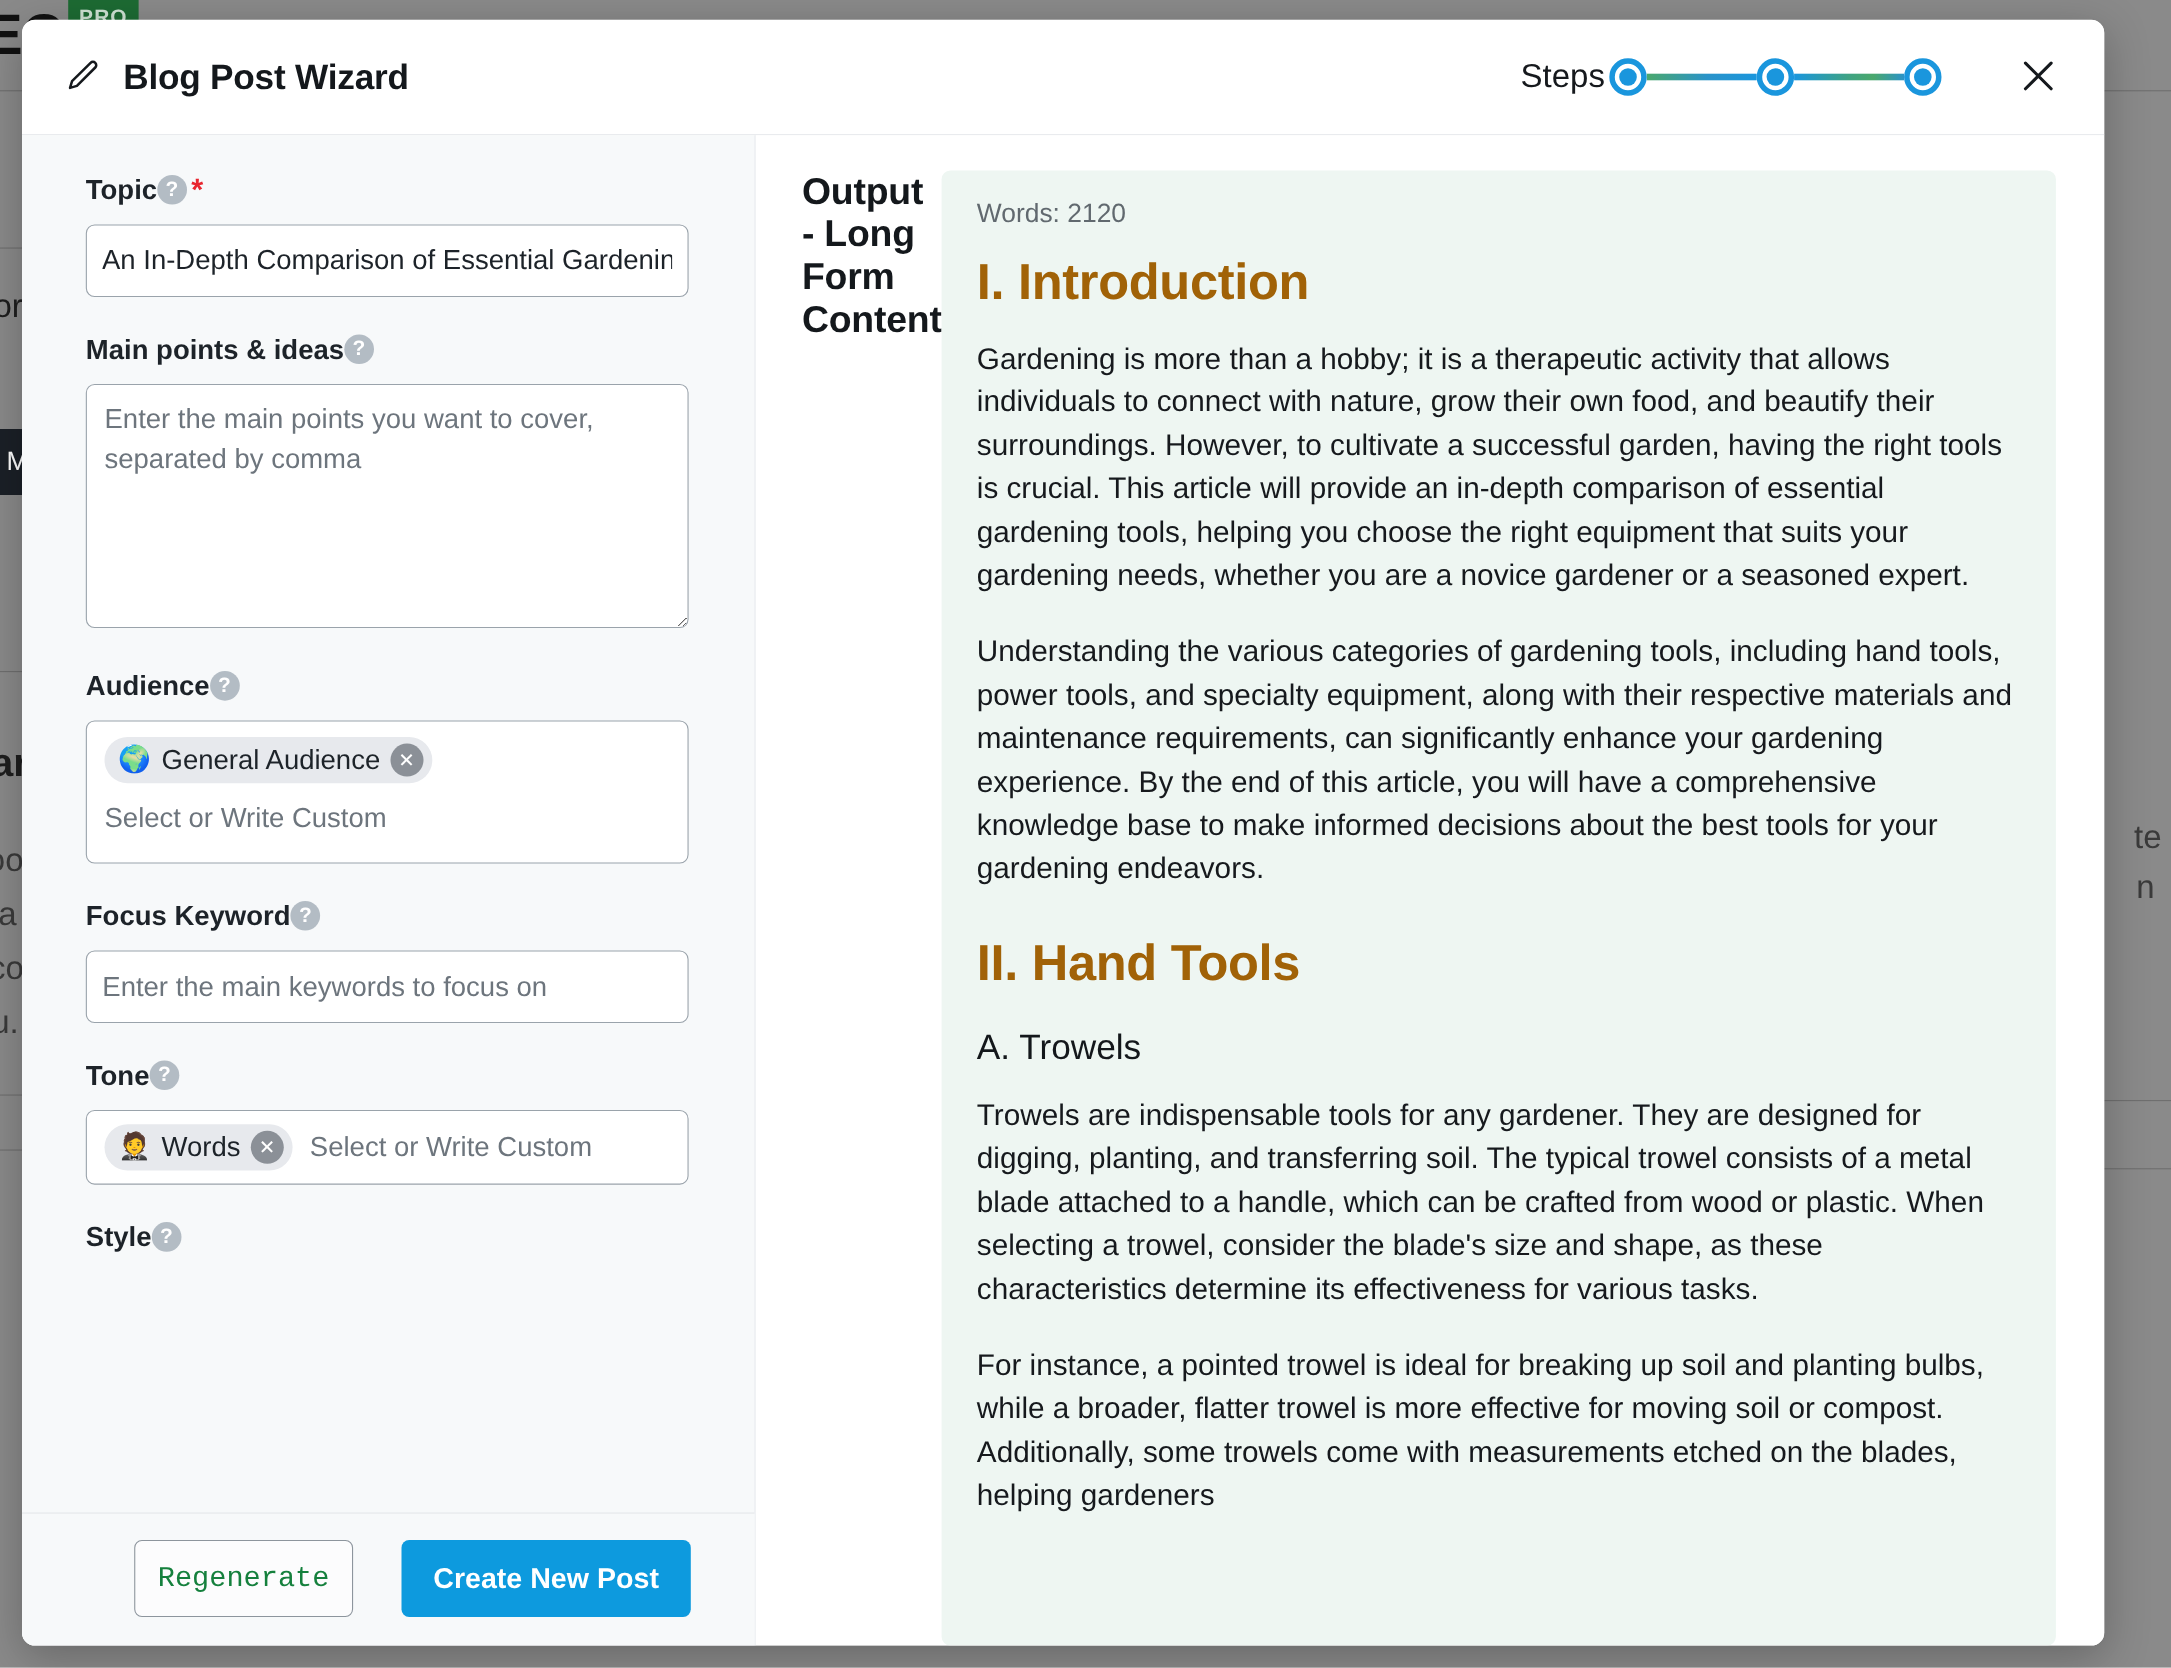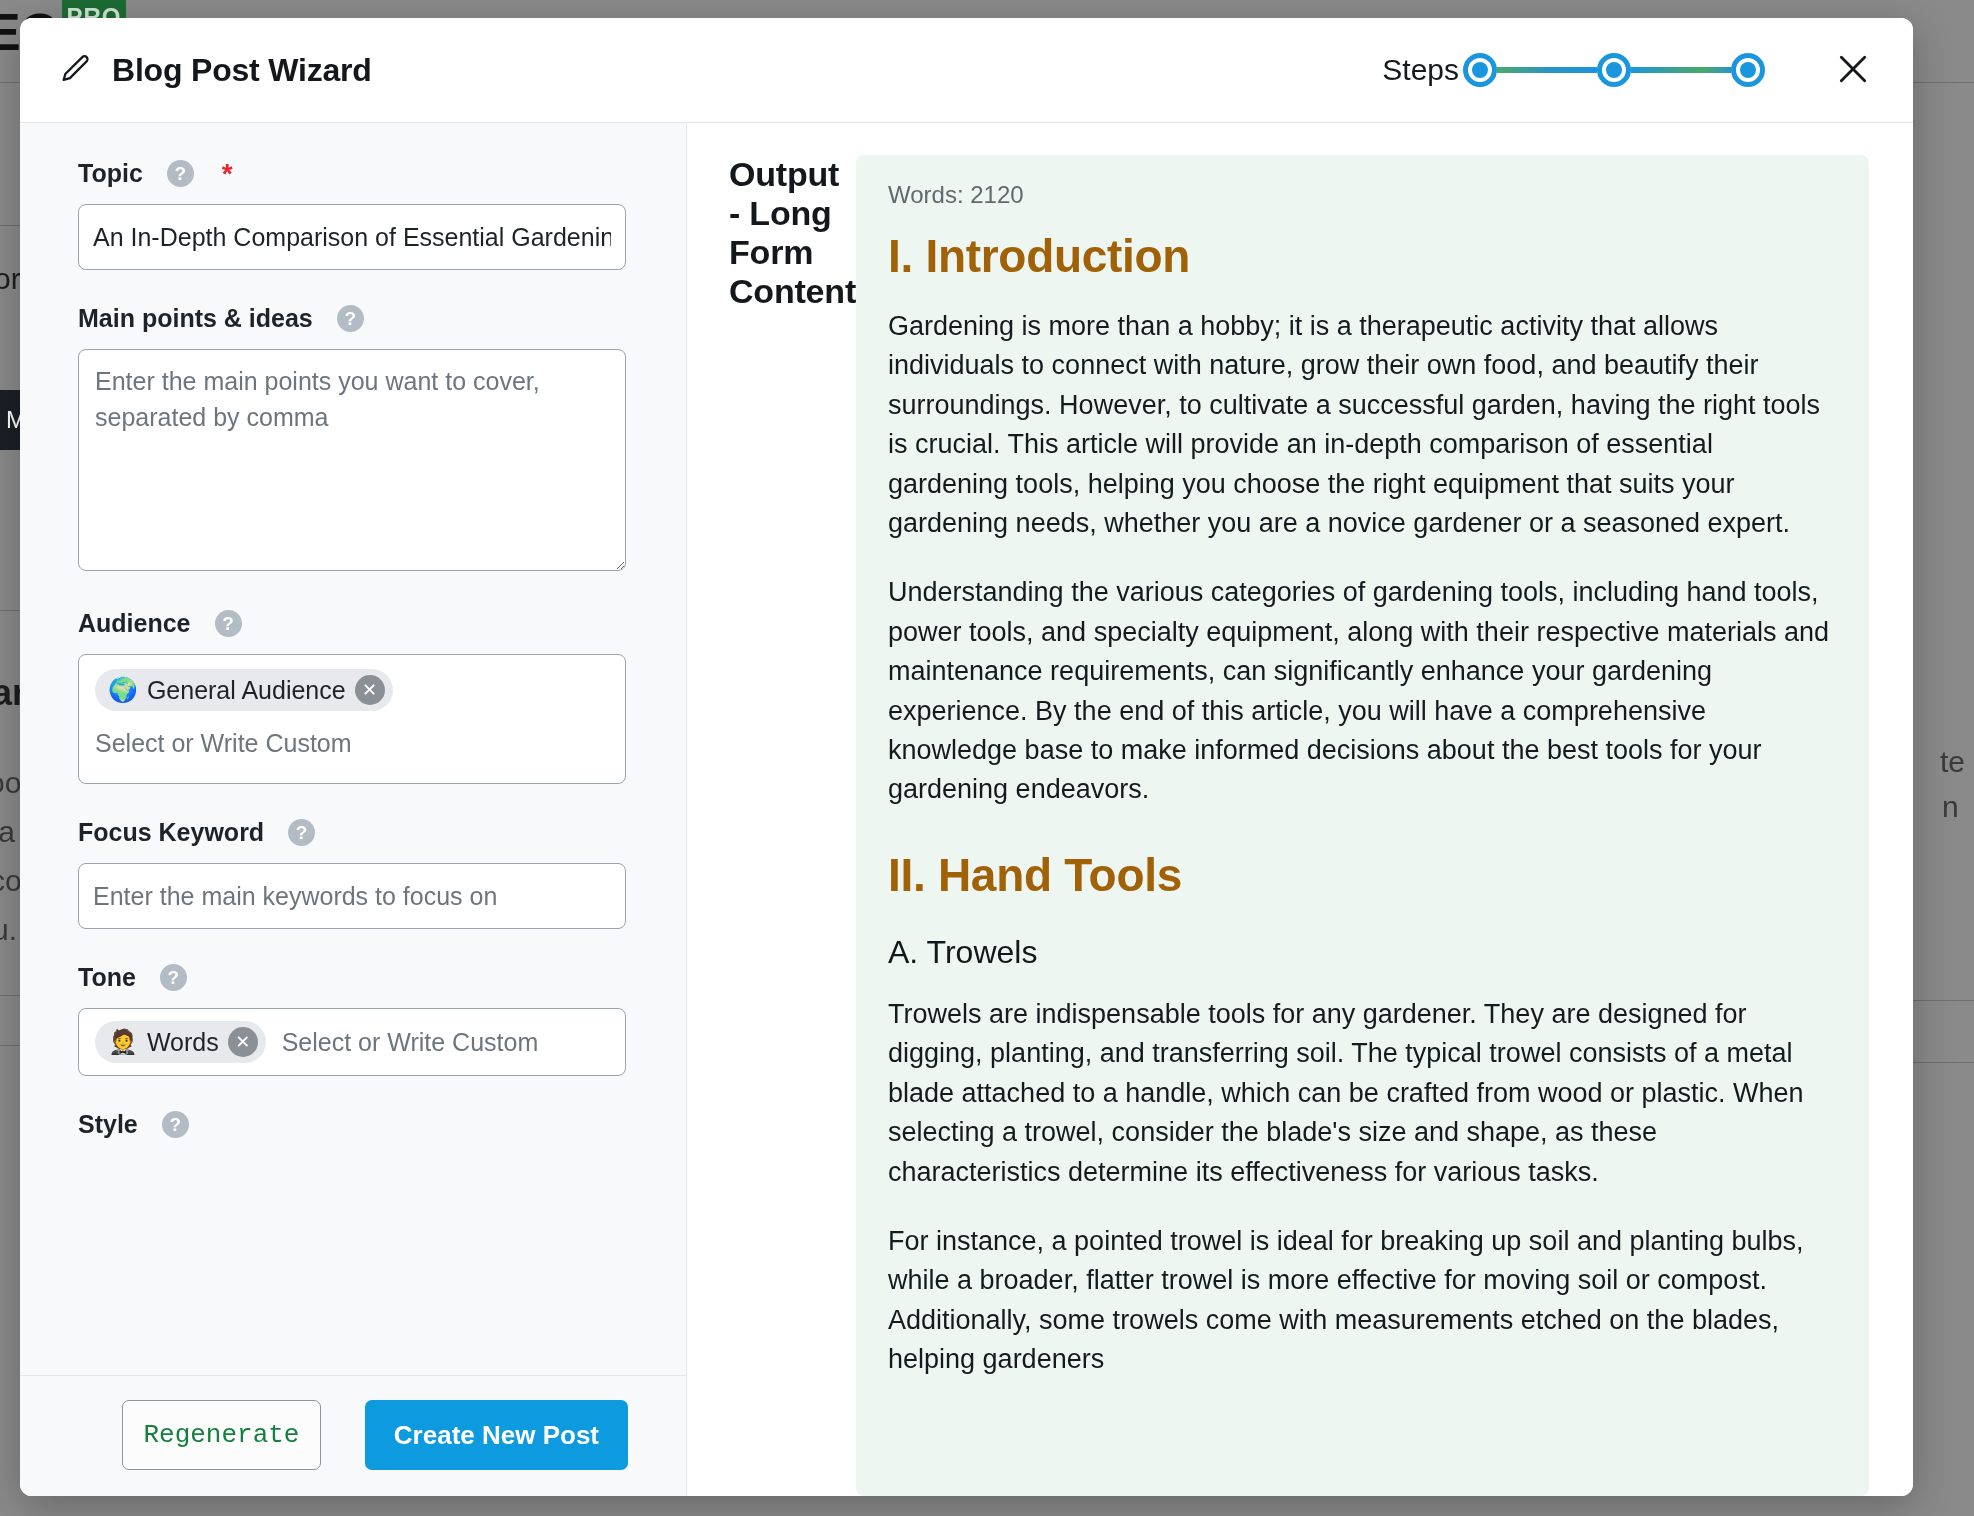--- a/index.html
+++ b/index.html
@@ -28,21 +28,21 @@
     letter-spacing: -1px;
   }
   .bg-pro-badge {
     position: absolute;
     top: 0px;
     left: 62px;
     width: 64px;
     height: 34px;
     background: #1d6b33;
     color: #cfe3d4;
-    font-size: 24px;
+    font-size: 19px;
     font-weight: 700;
     display: flex;
     align-items: center;
     justify-content: center;
     letter-spacing: 1px;
   }
   .bg-rule {
     position: absolute;
     left: 0;
     height: 1px;
@@ -176,22 +176,21 @@
     min-height: 0;
   }
   #form-scroll {
     flex: 1 1 auto;
     overflow: hidden;
     padding: 36px 60px 0 58px;
   }
   .field { margin-bottom: 34px; }
   .field-label {
     display: flex;
-    align-items: center;
-    gap: 24px;
+    gap: 0;
     font-size: 25px;
     font-weight: 700;
     color: #1d2329;
     margin-bottom: 16px;
   }
   .help-icon {
     width: 27px;
     height: 27px;
     border-radius: 50%;
     background: #b3bcc4;

